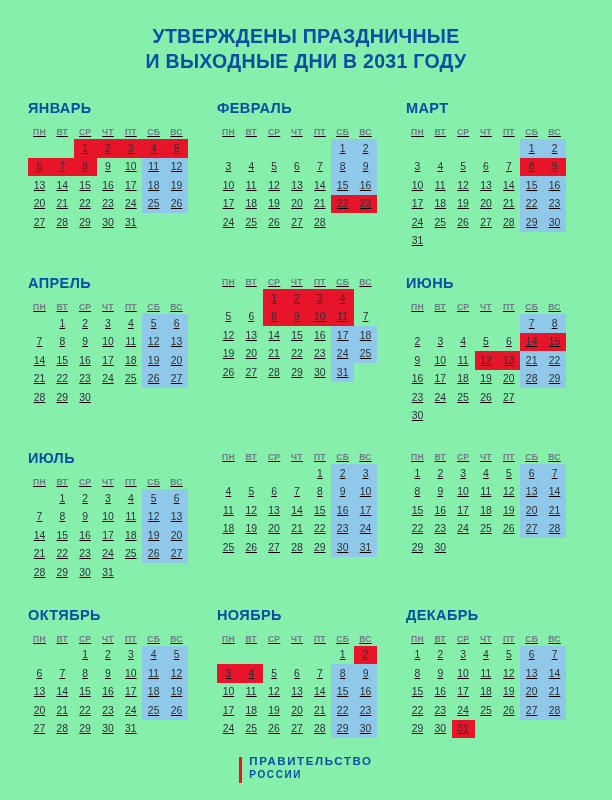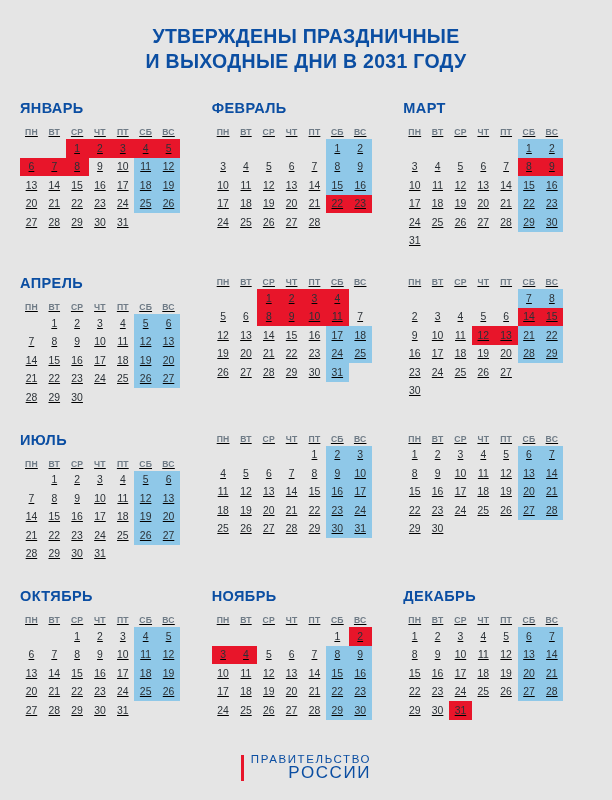--- a/index.html
+++ b/index.html
@@ -5,40 +5,40 @@
   * { box-sizing: border-box; }
   html, body {
     margin: 0; padding: 0;
     width: 612px; height: 800px;
     background: #ffffff;
     font-family: "Liberation Sans", sans-serif;
   }
   #page {
     position: relative;
     width: 612px; height: 800px;
-    background: #e5e5e5;
+    background: #86efac;
     overflow: hidden;
   }
   .title {
     text-align: center;
     color: #0b4ea2;
     font-weight: bold;
     font-size: 19.5px;
     letter-spacing: 0.3px;
     line-height: 25px;
     padding-top: 24px;
   }
   .title div { white-space: nowrap; }
 
   .grid {
     display: grid;
     grid-template-columns: repeat(3, 1fr);
     row-gap: 2px;
     column-gap: 0px;
-    padding: 18px 34px 0 20px;
+    padding: 18px 34px 0 28px;
     gap: 17px;
   }
   .month {
     padding-top: 8px;
   }
   .mname {
     color: #0b4ea2;
     font-weight: bold;
     font-size: 14.5px;
     letter-spacing: 0.4px;
@@ -87,31 +87,30 @@
   }
   .logo .bar {
     position: absolute;
     left: 0; top: 2px;
     width: 3px; height: 26px;
     background: #e8152a;
   }
   .logo .l1 {
     color: #0b4ea2;
     font-size: 11.5px;
-    font-weight: normal;
+    font-weight: bold;
     letter-spacing: 1.6px;
     line-height: 13px;
   }
   .logo .l2 {
     color: #0b4ea2;
-    font-size: 17px;
-    font-weight: normal;
+    font-size: 10px;
+    font-weight: bold;
     letter-spacing: 1.6px;
     line-height: 13px;
-    text-align: right;
   }
 </style>
 </head>
 <body>
 
 <div id="page">
 
   <div class="title">
     <div>УТВЕРЖДЕНЫ ПРАЗДНИЧНЫЕ</div>
     <div>И ВЫХОДНЫЕ ДНИ В 2031 ГОДУ</div>
@@ -435,20 +434,21 @@
               <td>28</td>
               <td>29</td>
               <td>30</td>
               <td class="blue">31</td>
               <td class="empty"></td>
             </tr>
           </tbody>
         </table>
       </div>
       <div class="month">
+        <div class="mname">ИЮНЬ</div>
         <table class="cal">
           <thead>
             <tr>
               <th>ПН</th>
               <th>ВТ</th>
               <th>СР</th>
               <th>ЧТ</th>
               <th>ПТ</th>
               <th class="we">СБ</th>
               <th class="we">ВС</th>

